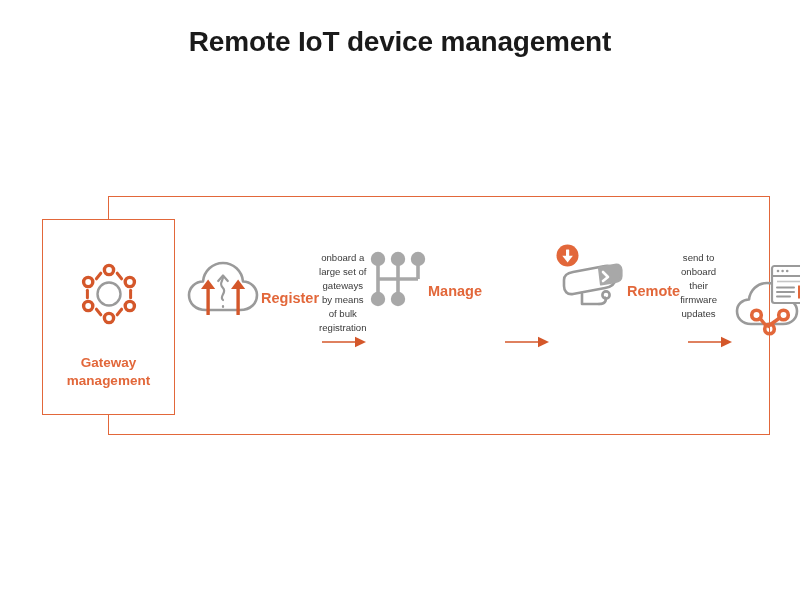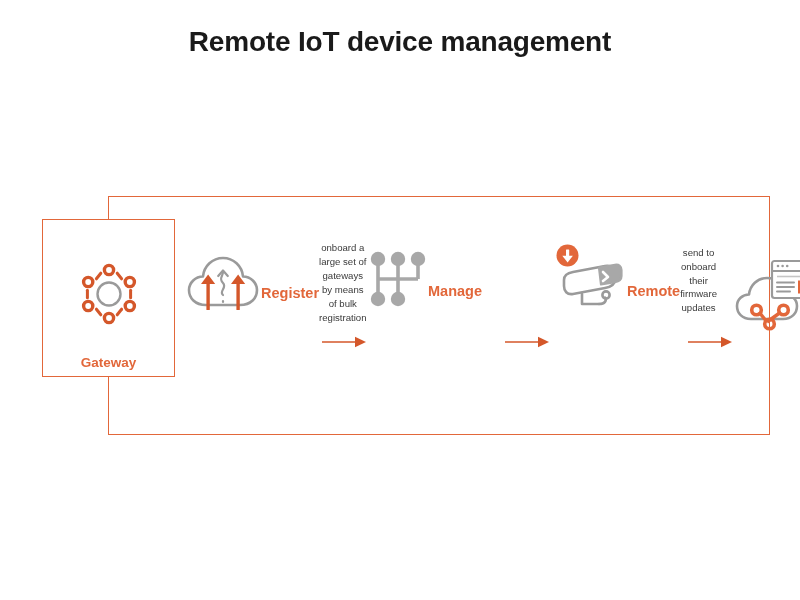--- a/index.html
+++ b/index.html
@@ -39,21 +39,21 @@
     box-sizing: border-box;
     background: transparent;
   }
 
   
   .gateway-card {
     position: absolute;
     left: 42px;
     top: 219px;
     width: 133px;
-    height: 158px;
+    height: 196px;
     border: 1.4px solid #E2673A;
     box-sizing: border-box;
     background: #ffffff;
     z-index: 5;
     display: flex;
     flex-direction: column;
     align-items: center;
   }
   .gateway-icon-wrap {
     margin-top: 38px;
@@ -95,21 +95,21 @@
     justify-content: center;
   }
   .step-title {
     margin-top: 22px;
     color: #E2673A;
     font-size: 14.5px;
     font-weight: 700;
     text-align: center;
   }
   .step-desc {
-    margin-top: 1px;
+    margin-top: 11px;
     color: #3a3a3a;
     font-size: 9.6px;
     line-height: 1.45;
     text-align: center;
     width: 128px;
   }
 
   
   .arrow {
     flex: 0 0 auto;
@@ -145,20 +145,21 @@
         <line x1="57.6" y1="32.2" x2="57.6" y2="39.8"></line>
         <line x1="48.6" y1="51.2" x2="44.2" y2="56.8"></line>
         <line x1="27.8" y1="56.8" x2="23.4" y2="51.2"></line>
         <line x1="14.4" y1="39.8" x2="14.4" y2="32.2"></line>
         <line x1="23.4" y1="20.8" x2="27.8" y2="15.2"></line>
       </g>
     </svg>
   </div>
   <div class="gateway-label">
     <div>Gateway</div>
+    <div>management</div>
   </div>
 </div>
 
 <div class="steps">
 
   <div class="step">
     <div class="step-icon">
       <svg width="76" height="66" viewBox="0 0 76 66">
 
         <path d="M21 56 C10 56 4 49 4 41 C4 33.5 10.5 27.5 18 27.5 C19 17 27.5 9 38 9

